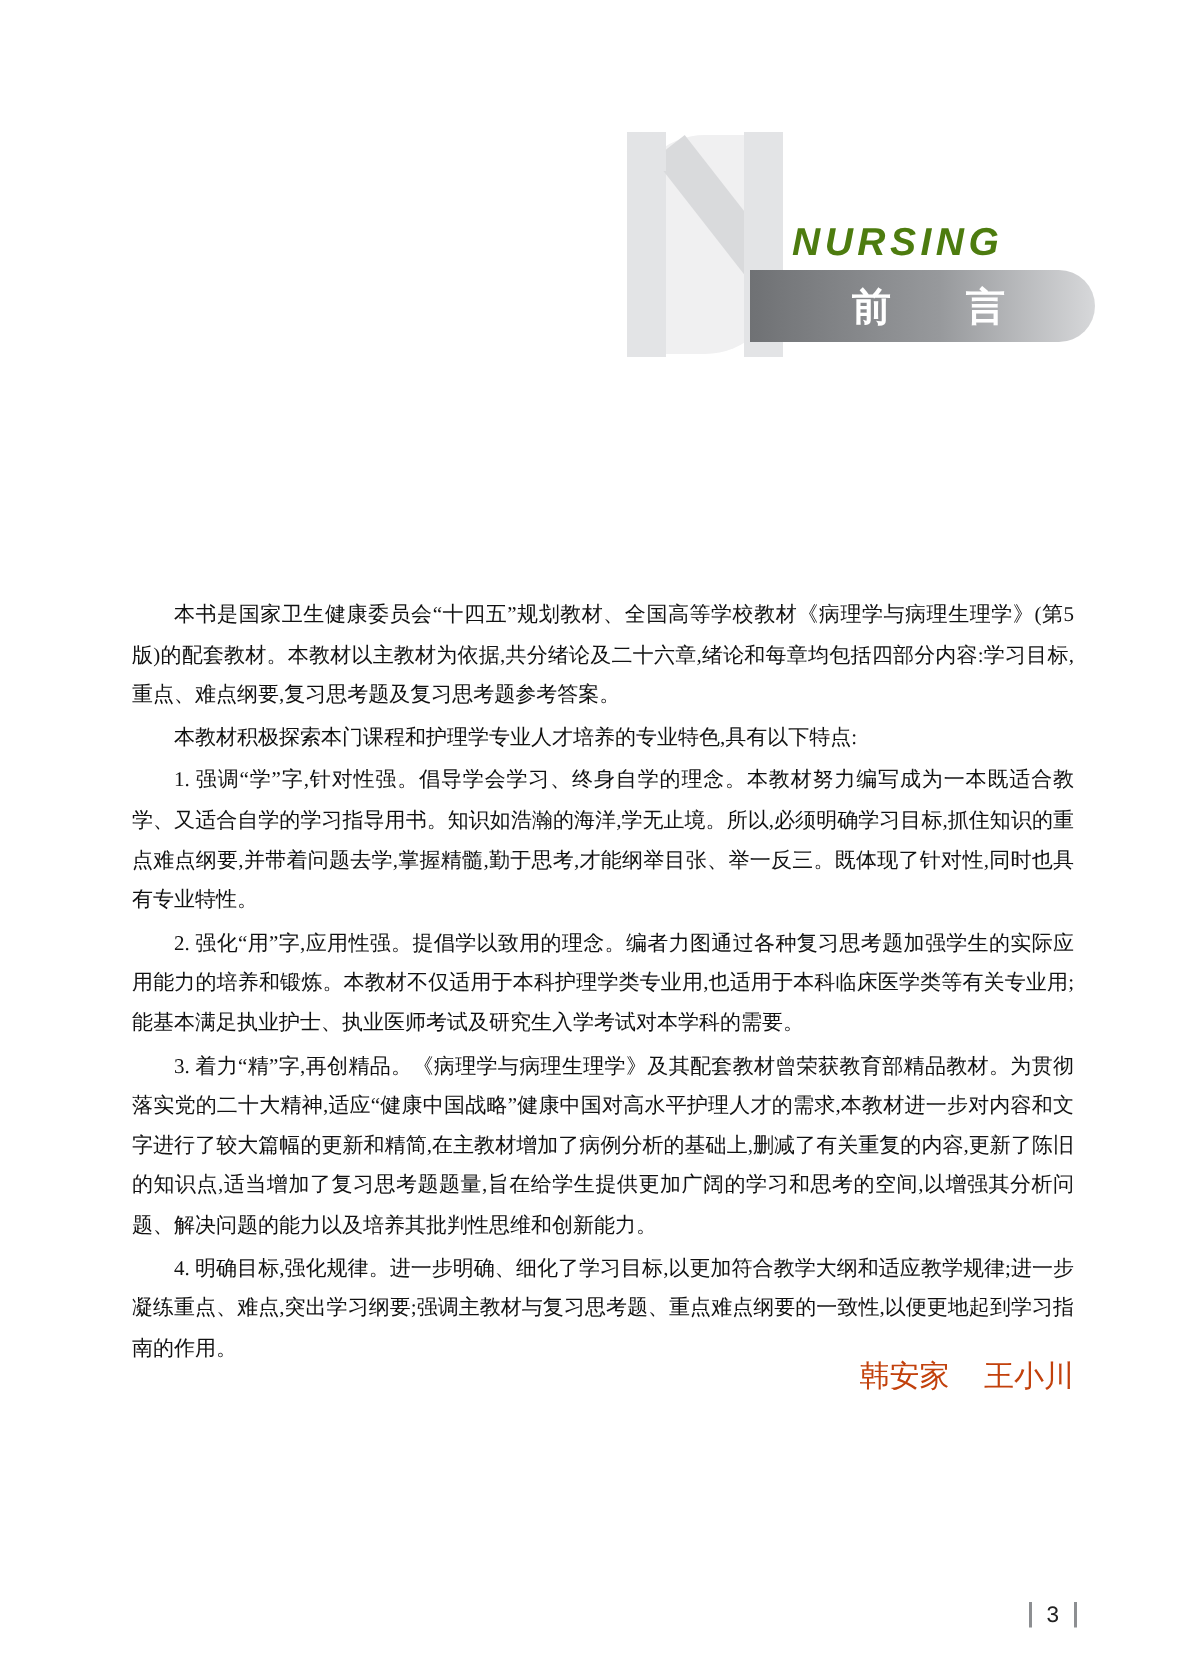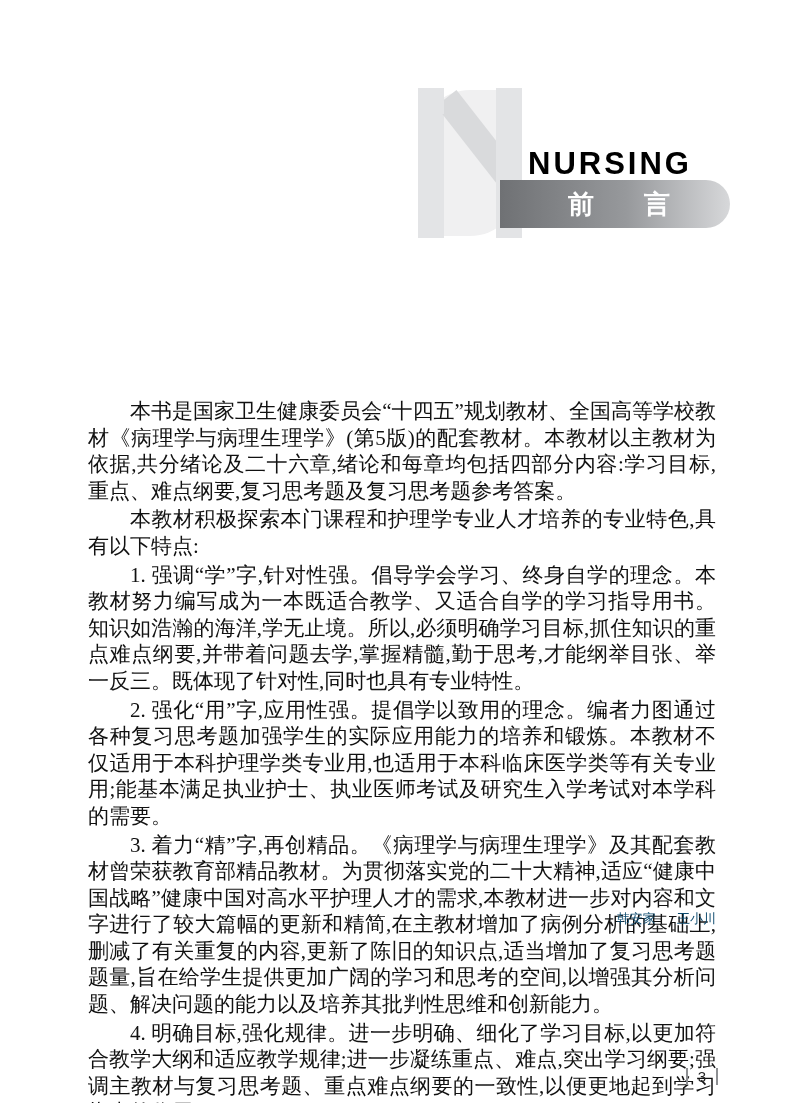--- a/index.html
+++ b/index.html
@@ -83,24 +83,25 @@
     background: #f0f0f1;
     border-radius: 50px 10px 50px 10px;
     z-index: -1;
   }
 
   .nursing-word {
     position: absolute;
     left: 528px;
     top: 146px;
     font-family: "Liberation Sans", sans-serif;
-    font-size: 31px;
+    font-size: 26px;
     letter-spacing: 3px;
-    color: #000000;
+    color: #4d7c0f;
     font-weight: 700;
+    font-style: italic;
   }
 
   .title-bar {
     position: absolute;
     left: 500px;
     top: 180px;
     width: 230px;
     height: 48px;
     background: linear-gradient(to right, #6f7174 0%, #97999c 55%, #d7d8da 100%);
     border-radius: 0 24px 24px 0;
@@ -119,38 +120,38 @@
 
   
   .content {
     position: absolute;
     left: 88px;
     top: 398px;
     width: 628px;
   }
   .content p {
     margin: 0 0 2px 0;
-    font-size: 21px;
+    font-size: 14px;
     line-height: 26.6px;
     text-align: justify;
     text-justify: inter-ideograph;
     text-indent: 2em;
     color: #111;
   }
 
   
   .signature {
     position: absolute;
     left: 88px;
     top: 905px;
     width: 628px;
     text-align: right;
-    font-size: 13px;
+    font-size: 20px;
     line-height: 27px;
-    color: #0c4a6e;
+    color: #c2410c;
   }
   .signature .names span {
     margin-left: 18px;
   }
   .signature .date {
     padding-right: 8px;
   }
 
   
   .footer {

